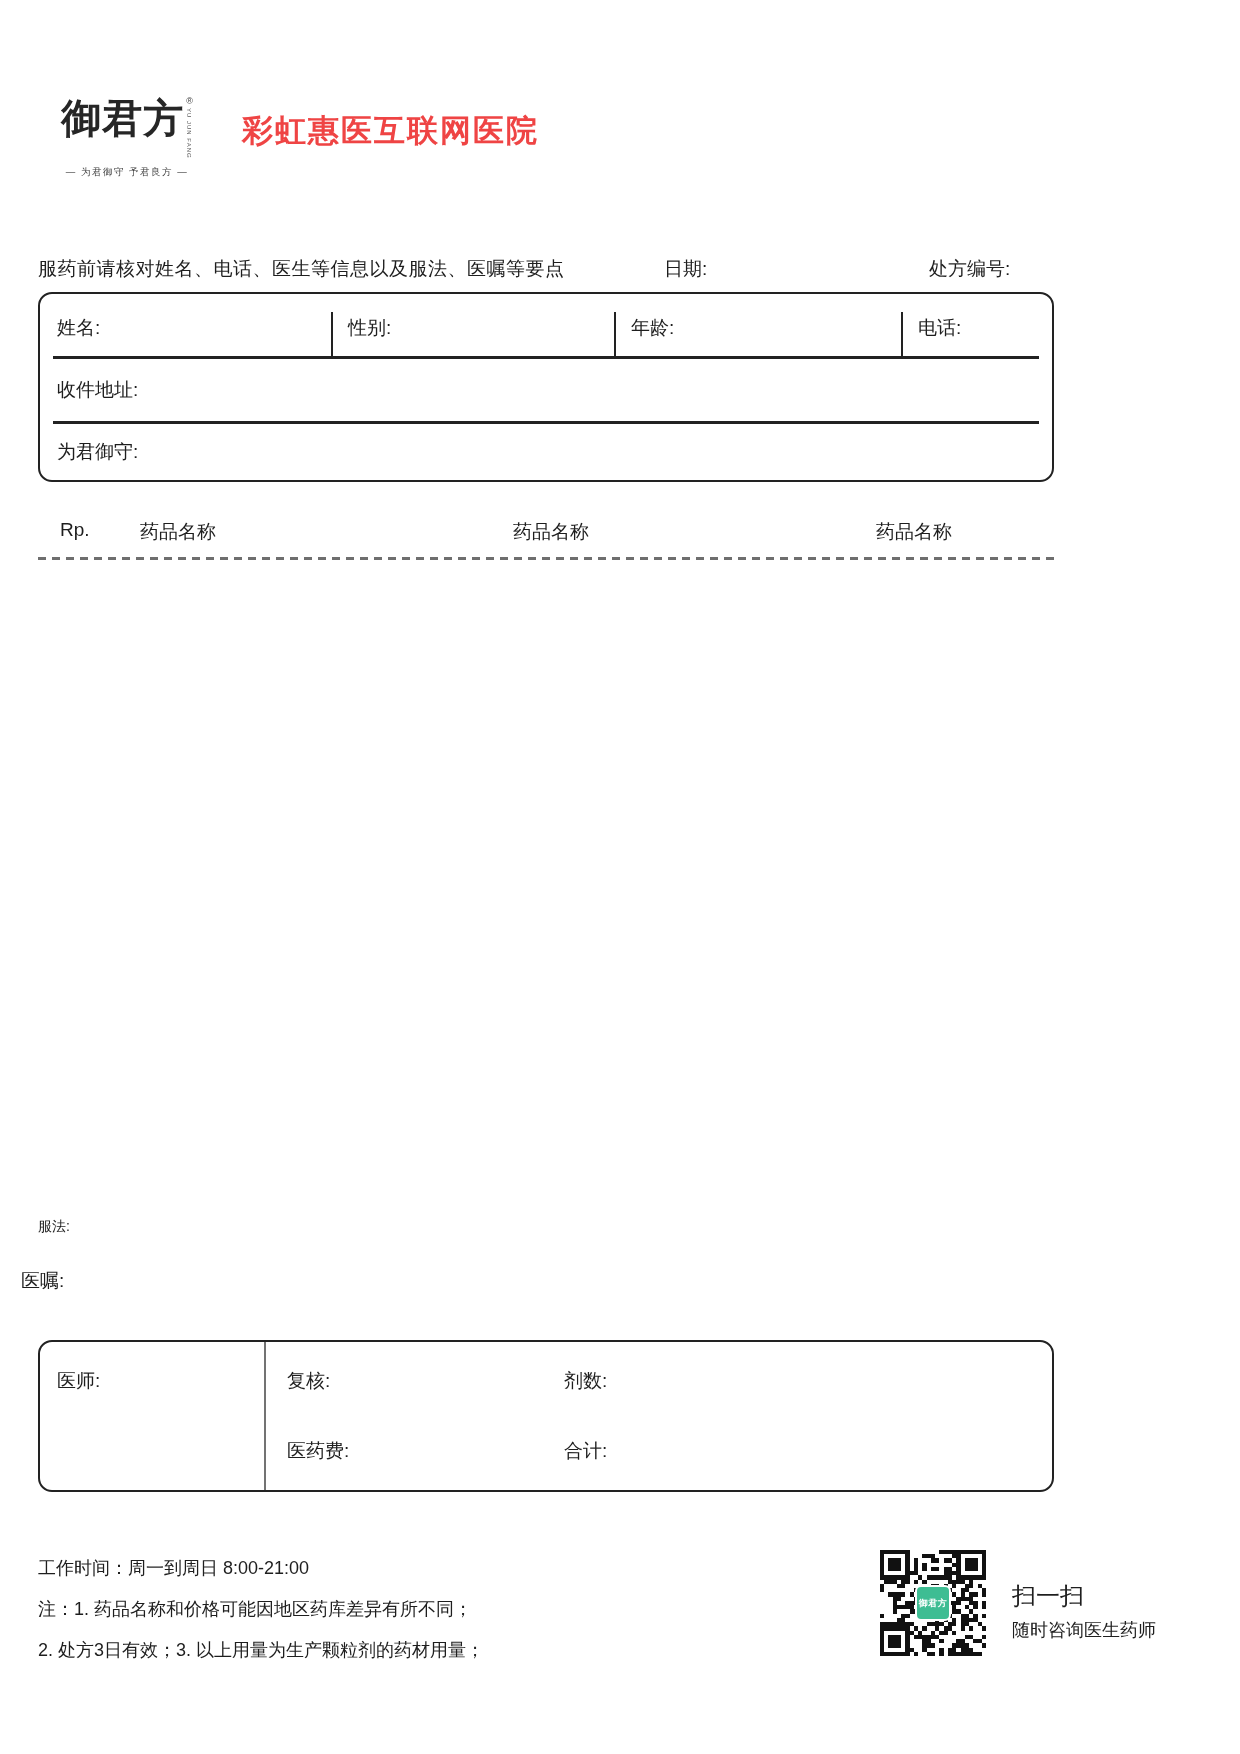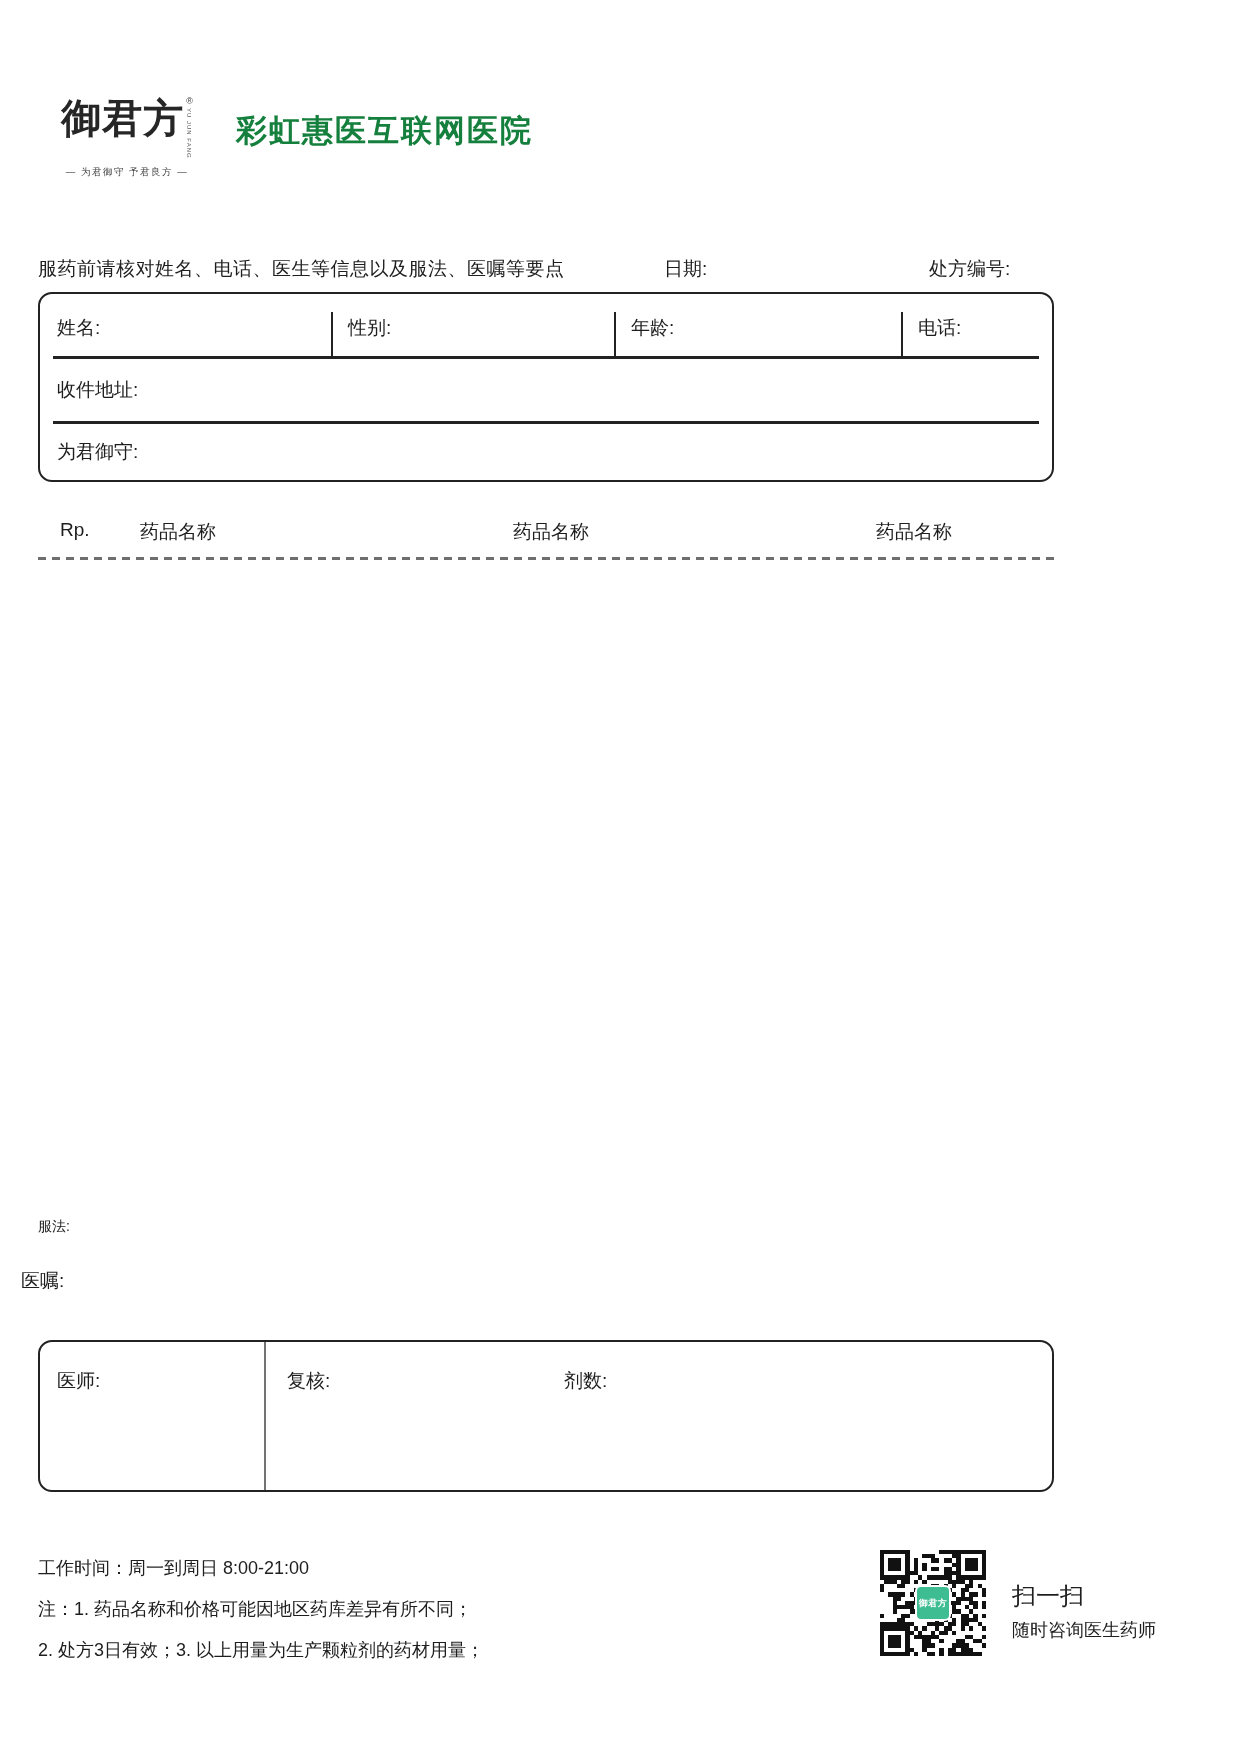--- a/index.html
+++ b/index.html
@@ -18,22 +18,22 @@
     white-space:nowrap;
   }
   .logo-mark { display:flex; flex-direction:column; align-items:center; margin-left:2px; }
   .reg { font-size:9px; line-height:10px; color:#3a3a3a; }
   .vert {
     writing-mode:vertical-rl; font-size:6px; letter-spacing:1px; color:#5a5a5a;
     margin-top:2px; white-space:nowrap;
   }
   .tagline { margin-top:7px; font-size:9.5px; letter-spacing:1.5px; color:#3d3d3d; white-space:nowrap; }
   .hospital-title {
-    position:absolute; left:236px; top:110px;
-    font-size:31px; font-weight:900; letter-spacing:2px; color:#15803d;
+    position:absolute; left:242px; top:110px;
+    font-size:31px; font-weight:900; letter-spacing:2px; color:#ef4444;
     white-space:nowrap;
   }
   
   .meta-row { position:absolute; top:256px; left:0; width:1240px; height:26px; font-size:19px; }
   .check-hint { position:absolute; left:38px; white-space:nowrap; letter-spacing:0.5px; }
   .date-label { position:absolute; left:664px; white-space:nowrap; }
   .rx-number-label { position:absolute; left:929px; white-space:nowrap; }
   
   .patient-box {
     position:absolute; left:38px; top:292px; width:1016px; height:190px;
@@ -155,20 +155,28 @@
     <div class="sign-left">
       <span>医师:</span>
     </div>
     <div class="sign-right">
       <div class="sr-row">
         <div class="sr-cell-a">
           <span>复核:</span>
         </div>
         <div class="sr-cell-b">
           <span>剂数:</span>
+        </div>
+      </div>
+      <div class="sr-row">
+        <div class="sr-cell-a">
+          <span>医药费:</span>
+        </div>
+        <div class="sr-cell-b">
+          <span>合计:</span>
         </div>
       </div>
     </div>
   </div>
 
   <div class="work-hours">工作时间：周一到周日 8:00-21:00</div>
   <div class="note-line1">注：1. 药品名称和价格可能因地区药库差异有所不同；</div>
   <div class="note-line2">2. 处方3日有效；3. 以上用量为生产颗粒剂的药材用量；</div>
 
   <div class="qr-wrap">

